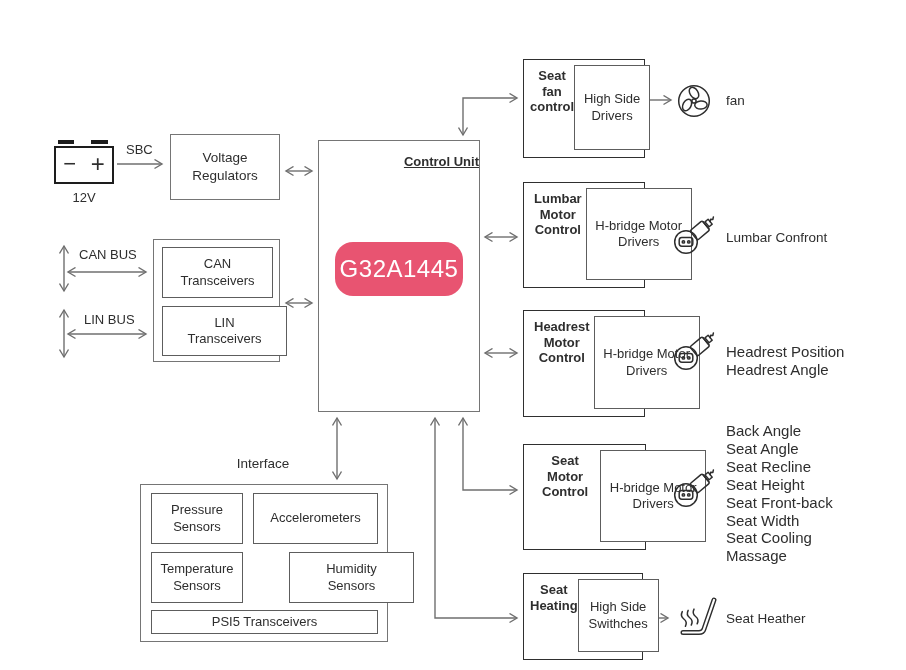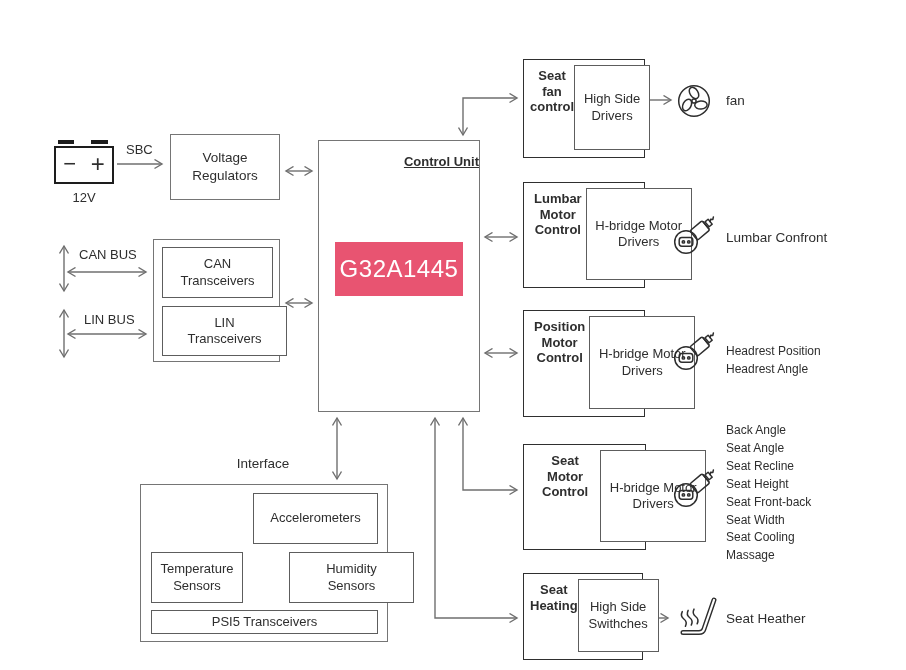--- a/index.html
+++ b/index.html
@@ -21,21 +21,21 @@
   .mtitle{font-weight:600;font-size:13px;line-height:1.2;text-align:center;padding:3px 0 5px 0;}
   .minner{flex:1;}
   .cu-title{font-weight:600;font-size:13px;text-align:right;padding-top:13px;text-decoration:underline;}
   .chip{position:absolute;display:flex;align-items:center;justify-content:center;
         color:#ffffff;font-size:24px;font-weight:500;letter-spacing:.5px;z-index:3;}
   .batt{position:absolute;border:2.5px solid #1d1d1d;background:#fff;display:flex;
         align-items:center;justify-content:space-around;z-index:2;box-sizing:border-box;}
   .batt .minus{font-size:22px;font-weight:400;margin-top:-3px;}
   .batt .plus{font-size:24px;font-weight:400;margin-top:-2px;}
   .term{position:absolute;background:#1d1d1d;height:3.5px;z-index:2;}
-  .outlist{position:absolute;font-size:12px;line-height:17.9px;z-index:2;white-space:nowrap;}
+  .outlist{position:absolute;font-size:15px;line-height:17.9px;z-index:2;white-space:nowrap;}
   .icon{position:absolute;z-index:2;}
 </style>
 </head>
 <body>
 
 <div class="stage">
 
   <svg class="wires" width="906" height="670" viewBox="0 0 906 670">
     <defs>
       <marker id="arr" markerUnits="userSpaceOnUse" markerWidth="11" markerHeight="11" viewBox="0 0 11 11" refX="9" refY="5.5" orient="auto-start-reverse">
@@ -82,24 +82,27 @@
   <div class="ibox abs" style="left:162px;top:247px;width:111px;height:51px;z-index:3;">
     <span style="display:block;width:90px;">CAN Transceivers</span>
   </div>
   <div class="ibox abs" style="left:162px;top:306px;width:125px;height:50px;z-index:3;">
     <span style="display:block;width:90px;">LIN Transceivers</span>
   </div>
 
   <div class="box" style="left:318px;top:140px;width:162px;height:272px;">
     <div class="cu-title">Control Unit</div>
   </div>
-  <div class="chip" style="left:335px;top:242px;width:128px;height:54px;background:#e85471;">G32A1445</div>
+  <div class="chip" style="left:335px;top:242px;width:128px;height:54px;background:#e85471;border-radius:18px;">G32A1445</div>
 
   <div class="lbl ctr" style="left:200px;top:456px;width:126px;font-size:13.5px;font-weight:500;">Interface</div>
   <div class="box" style="left:140px;top:484px;width:248px;height:158px;"></div>
+  <div class="ibox abs" style="left:151px;top:493px;width:92px;height:51px;z-index:3;">
+    <span style="display:block;width:70px;">Pressure Sensors</span>
+  </div>
   <div class="ibox abs" style="left:253px;top:493px;width:125px;height:51px;z-index:3;">
     <span>Accelerometers</span>
   </div>
   <div class="ibox abs" style="left:151px;top:552px;width:92px;height:51px;z-index:3;">
     <span style="display:block;width:88px;">Temperature Sensors</span>
   </div>
   <div class="ibox abs" style="left:253px;top:552px;width:125px;height:51px;z-index:3;margin-left:36px;">
     <span style="display:block;width:70px;">Humidity Sensors</span>
   </div>
   <div class="ibox abs" style="left:151px;top:610px;width:227px;height:24px;z-index:3;">
@@ -114,21 +117,21 @@
   </div>
 
   <div class="box dark module" style="left:523px;top:182px;width:122px;height:106px;">
     <div class="mtitle" style="padding-left:4px;padding-right:4px;">Lumbar Motor Control</div>
     <div class="ibox minner">
       <span style="display:block;width:100px;">H-bridge Motor Drivers</span>
     </div>
   </div>
 
   <div class="box dark module" style="left:523px;top:310px;width:122px;height:107px;">
-    <div class="mtitle" style="padding-left:4px;padding-right:4px;">Position Motor Control</div>
+    <div class="mtitle" style="padding-left:4px;padding-right:4px;">Headrest Motor Control</div>
     <div class="ibox minner">
       <span style="display:block;width:100px;">H-bridge Motor Drivers</span>
     </div>
   </div>
 
   <div class="box dark module" style="left:523px;top:444px;width:123px;height:106px;">
     <div class="mtitle" style="padding-left:12px;padding-right:12px;">Seat Motor Control</div>
     <div class="ibox minner">
       <span style="display:block;width:100px;">H-bridge Motor Drivers</span>
     </div>

